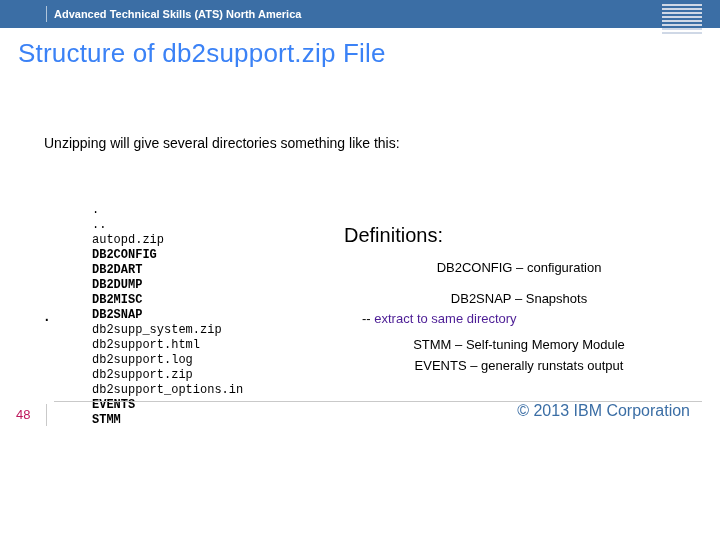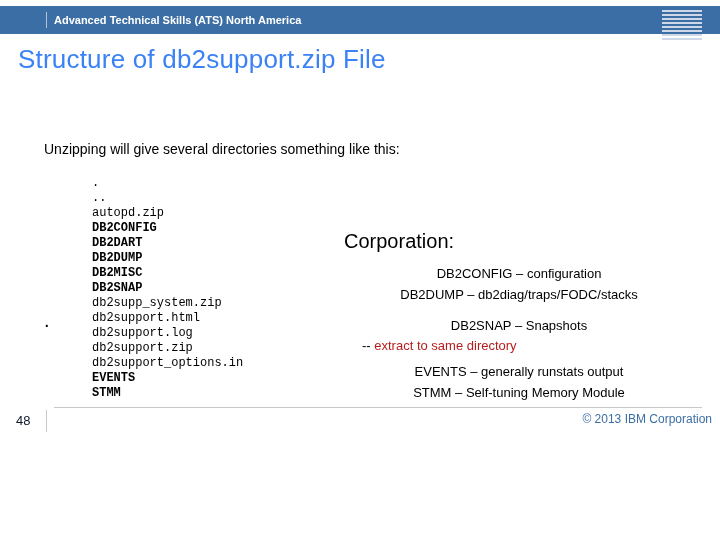--- a/index.html
+++ b/index.html
@@ -1,44 +1,44 @@
 <!DOCTYPE html>
 <html><head>
 <meta charset="utf-8">
 <style>
   * { box-sizing: border-box; margin: 0; padding: 0; }
   html, body { width: 720px; height: 540px; font-family: Arial, Helvetica, sans-serif; background: #fff; color: #000; }
-  .slide { position: relative; width: 720px; height: 432px; margin-top: 6px; }
+  .slide { position: relative; width: 720px; height: 432px; }
 
   .topbar { position: absolute; top: 0; left: 0; right: 0; height: 28px; background: #3b6ea5; color: #fff; display: flex; align-items: center; padding-left: 54px; font-size: 11px; font-weight: bold; }
   .topbar .tick { position: absolute; left: 46px; top: 6px; width: 1px; height: 16px; background: rgba(255,255,255,0.6); }
 
   .logo { position: absolute; right: 18px; top: 4px; display: flex; flex-direction: column; gap: 2px; }
   .logo .bar { width: 40px; height: 2px; background: #cfd8e6; }
 
   .title { position: absolute; left: 18px; top: 38px; font-size: 26px; color: #3b82f6; font-weight: 400; letter-spacing: 0.2px; }
 
   .intro { position: absolute; left: 44px; top: 135px; font-size: 14px; font-weight: normal; }
 
-  .listing { position: absolute; left: 92px; top: 155px; font-family: "Courier New", monospace; font-size: 12px; line-height: 15px; white-space: pre; }
+  .listing { position: absolute; left: 92px; top: 188px; font-family: "Courier New", monospace; font-size: 12px; line-height: 15px; white-space: pre; }
   .listing .bold { font-weight: bold; }
 
   .dot { position: absolute; left: 44px; top: 303px; font-size: 20px; }
 
   .defs { position: absolute; left: 344px; top: 224px; width: 350px; }
   .defs h2 { font-size: 20px; font-weight: 400; margin-bottom: 12px; }
   .defs .row { font-size: 13px; margin-bottom: 4px; line-height: 17px; text-align: center; }
   .defs .gap { height: 10px; }
   .defs .sub { padding-left: 18px; font-size: 13px; }
-  .defs .blue { color: #b91c1c; }
+  .defs .blue { color: #4c1d95; }
 
   .footer-line { position: absolute; left: 54px; right: 18px; bottom: 30px; height: 1px; background: #c9c9c9; }
-  .pagenum { position: absolute; left: 16px; bottom: 10px; font-size: 13px; color: #0f172a; }
+  .pagenum { position: absolute; left: 16px; bottom: 10px; font-size: 13px; color: #be185d; }
   .pagebar { position: absolute; left: 46px; bottom: 6px; width: 1px; height: 22px; background: #c9c9c9; }
-  .copyright { position: absolute; right: 8px; bottom: 12px; font-size: 12px; color: #3b6ea5; }
+  .copyright { position: absolute; right: 30px; bottom: 12px; font-size: 16px; color: #3b6ea5; }
 </style>
 </head>
 <body>
 
 <div class="slide">
 
   <div class="topbar">
     <span class="tick"></span>
     <span>Advanced Technical Skills (ATS) North America</span>
   </div>
@@ -71,31 +71,30 @@
 <span>db2support.log</span>
 <span>db2support.zip</span>
 <span>db2support_options.in</span>
 <span class="bold">EVENTS</span>
 <span class="bold">STMM</span>
 </div>
 
   <div class="dot">.</div>
 
   <div class="defs">
-    <h2>Corporation:</h2>
+    <h2>Definitions:</h2>
     <div class="row">DB2CONFIG – configuration</div>
-    <div class="row">DB2DUMP – db2diag/traps/FODC/stacks</div>
     <div class="gap"></div>
     <div class="row">DB2SNAP – Snapshots</div>
     <div class="sub">
       <span>-- </span><span class="blue">extract to same directory</span>
     </div>
     <div class="gap"></div>
+    <div class="row">STMM – Self-tuning Memory Module</div>
     <div class="row">EVENTS – generally runstats output</div>
-    <div class="row">STMM – Self-tuning Memory Module</div>
   </div>
 
   <div class="footer-line"></div>
   <div class="pagebar"></div>
   <div class="pagenum">48</div>
   <div class="copyright">© 2013 IBM Corporation</div>
 
 </div>
 
 </body></html>

